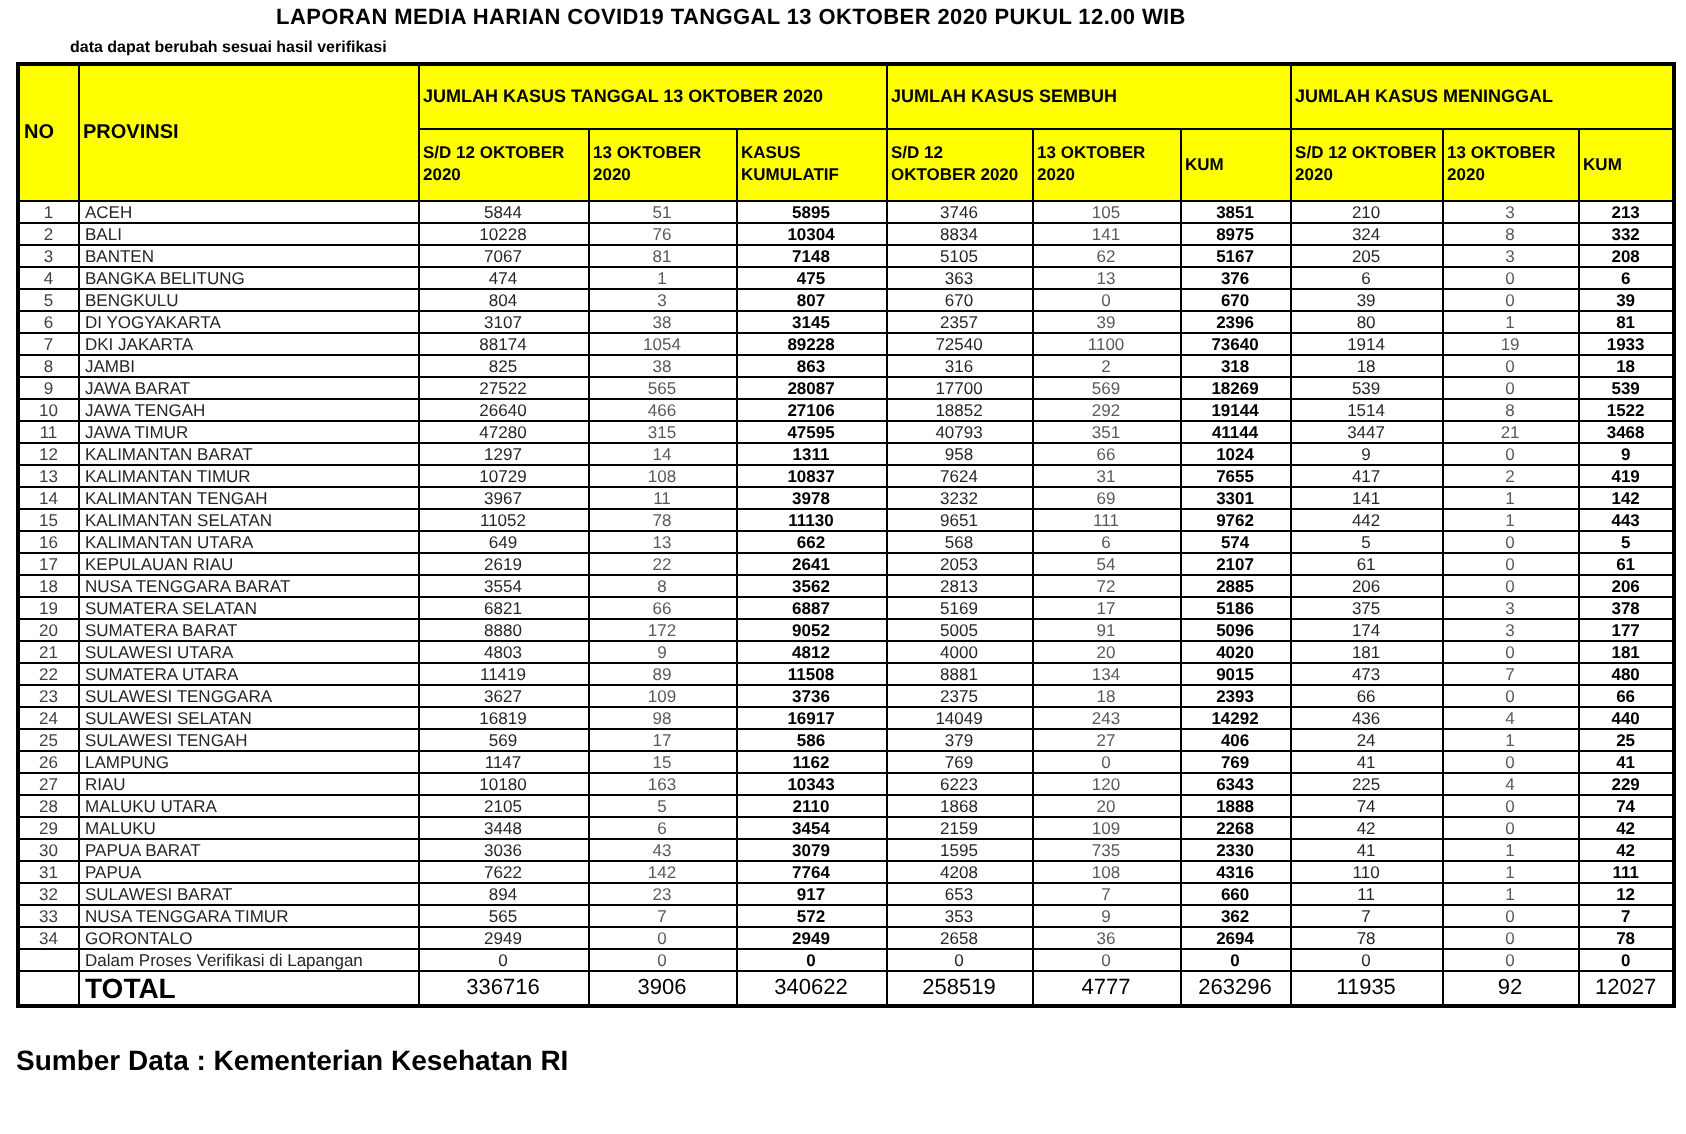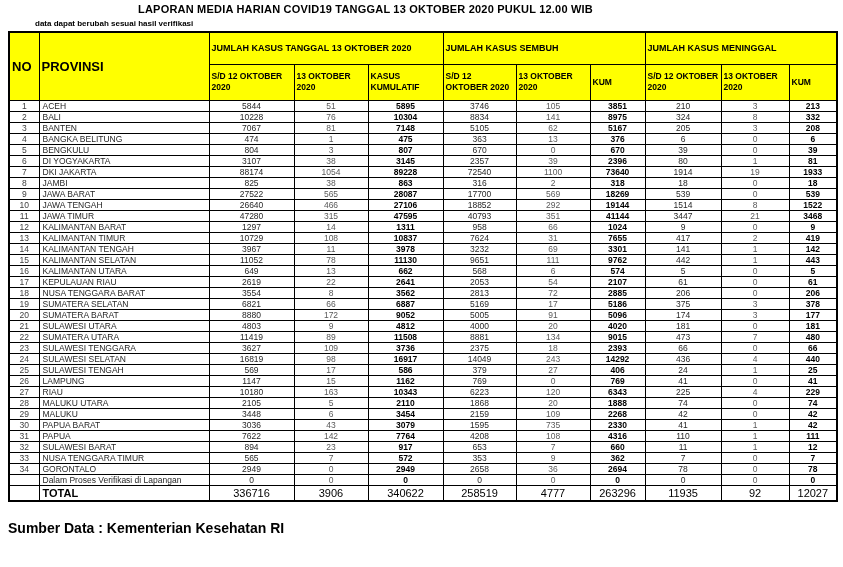--- a/index.html
+++ b/index.html
@@ -36,21 +36,21 @@
     overflow: hidden;
   }
   thead th {
     background: #FFFF00;
     font-weight: bold;
     text-align: left;
     vertical-align: middle;
     padding: 1px 2px;
   }
   th.group { font-size: 9px; height: 32px; }
-  th.side  { font-size: 13px; }
+  th.side  { font-size: 10px; }
   th.sub   { font-size: 8.5px; height: 36px; white-space: pre-line; line-height: 1.25; }
   tbody td {
     height: 11px;
     font-size: 8.5px;
     line-height: 10px;
     padding: 0 3px;
     text-align: center;
     vertical-align: middle;
   }
   td.c-no   { color: #404040; }
@@ -61,21 +61,21 @@
   tfoot td {
     height: 16px;
     font-size: 11px;
     text-align: center;
     vertical-align: middle;
     padding: 0 3px;
   }
   tfoot td.t-label {
     text-align: left;
     font-weight: bold;
-    font-size: 11px;
+    font-size: 14px;
   }
   .footer {
     font-weight: bold;
     font-size: 14px;
     margin: 18px 0 0 8px;
   }
 </style>
 </head>
 <body>
 

